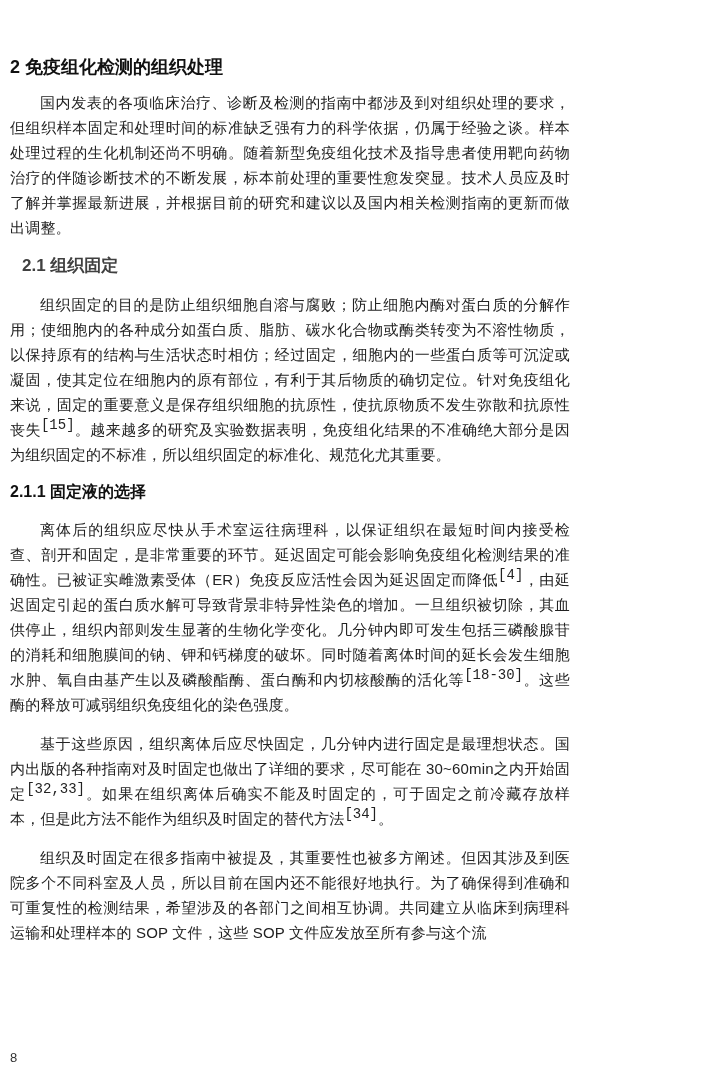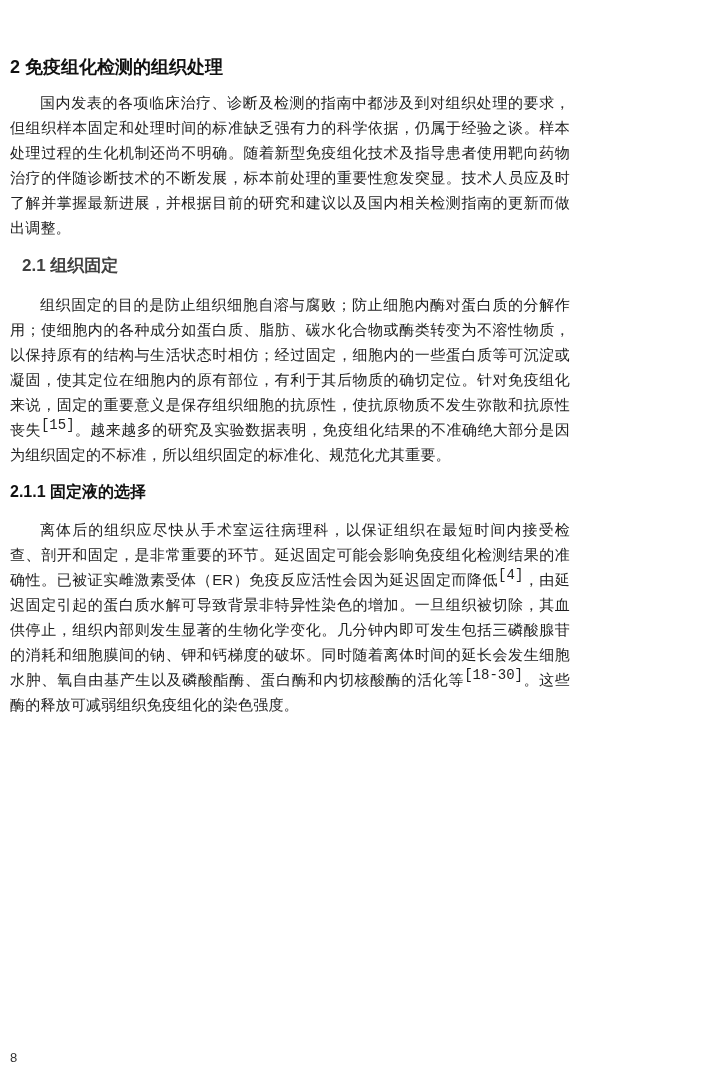--- a/index.html
+++ b/index.html
@@ -71,15 +71,17 @@
 <body>
 
 <div class="page">
   <div class="content">
     <h1 class="h1">2 免疫组化检测的组织处理</h1>
     <p class="para">国内发表的各项临床治疗、诊断及检测的指南中都涉及到对组织处理的要求，但组织样本固定和处理时间的标准缺乏强有力的科学依据，仍属于经验之谈。样本处理过程的生化机制还尚不明确。随着新型免疫组化技术及指导患者使用靶向药物治疗的伴随诊断技术的不断发展，标本前处理的重要性愈发突显。技术人员应及时了解并掌握最新进展，并根据目前的研究和建议以及国内相关检测指南的更新而做出调整。</p>
     <h2 class="h2">2.1 组织固定</h2>
     <p class="para">组织固定的目的是防止组织细胞自溶与腐败；防止细胞内酶对蛋白质的分解作用；使细胞内的各种成分如蛋白质、脂肪、碳水化合物或酶类转变为不溶性物质，以保持原有的结构与生活状态时相仿；经过固定，细胞内的一些蛋白质等可沉淀或凝固，使其定位在细胞内的原有部位，有利于其后物质的确切定位。针对免疫组化来说，固定的重要意义是保存组织细胞的抗原性，使抗原物质不发生弥散和抗原性丧失<sup>[15]</sup>。越来越多的研究及实验数据表明，免疫组化结果的不准确绝大部分是因为组织固定的不标准，所以组织固定的标准化、规范化尤其重要。</p>
     <h3 class="h3">2.1.1 固定液的选择</h3>
     <p class="para">离体后的组织应尽快从手术室运往病理科，以保证组织在最短时间内接受检查、剖开和固定，是非常重要的环节。延迟固定可能会影响免疫组化检测结果的准确性。已被证实雌激素受体（ER）免疫反应活性会因为延迟固定而降低<sup>[4]</sup>，由延迟固定引起的蛋白质水解可导致背景非特异性染色的增加。一旦组织被切除，其血供停止，组织内部则发生显著的生物化学变化。几分钟内即可发生包括三磷酸腺苷的消耗和细胞膜间的钠、钾和钙梯度的破坏。同时随着离体时间的延长会发生细胞水肿、氧自由基产生以及磷酸酯酶、蛋白酶和内切核酸酶的活化等<sup>[18-30]</sup>。这些酶的释放可减弱组织免疫组化的染色强度。</p>
+    <p class="para">基于这些原因，组织离体后应尽快固定，几分钟内进行固定是最理想状态。国内出版的各种指南对及时固定也做出了详细的要求，尽可能在 30~60min之内开始固定<sup>[32,33]</sup>。如果在组织离体后确实不能及时固定的，可于固定之前冷藏存放样本，但是此方法不能作为组织及时固定的替代方法<sup>[34]</sup>。</p>
+    <p class="para">组织及时固定在很多指南中被提及，其重要性也被多方阐述。但因其涉及到医院多个不同科室及人员，所以目前在国内还不能很好地执行。为了确保得到准确和可重复性的检测结果，希望涉及的各部门之间相互协调。共同建立从临床到病理科运输和处理样本的 SOP 文件，这些 SOP 文件应发放至所有参与这个流</p>
   </div>
   <div class="page-number">8</div>
 </div>
 
 </body></html>

